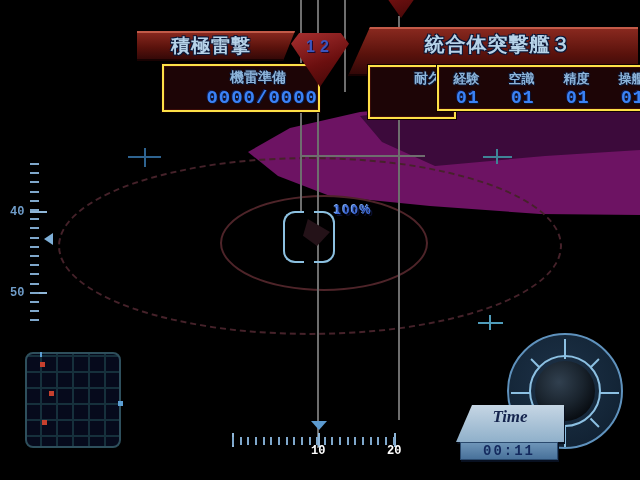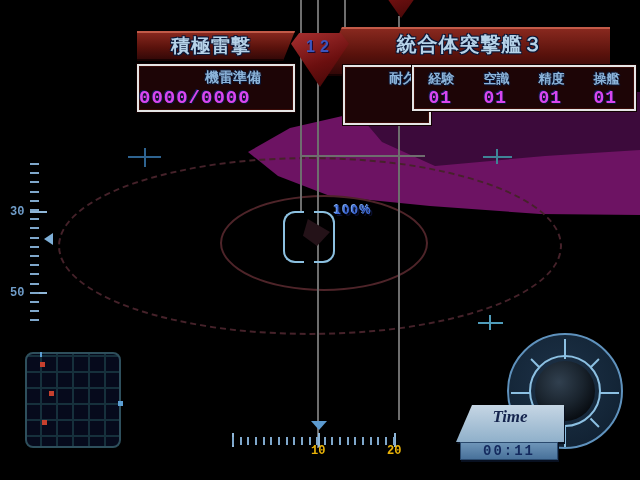--- a/index.html
+++ b/index.html
@@ -46,37 +46,37 @@
     clip-path:polygon(18% 0,100% 48%,52% 100%,0 62%);}
   #hit-chance{position:absolute;left:334px;top:203px;z-index:5;font-size:12px;font-weight:bold;
     letter-spacing:2px;color:#3f6cd8;text-shadow:2px 2px 0 #0a1030,-1px -1px 0 #7aa8f0;}
 
   
   .plate{position:absolute;z-index:6;box-sizing:border-box;}
   .title-plate{background:linear-gradient(#8c2a20,#5a120c 55%,#2e0707);
     box-shadow:inset 0 2px 0 #c25a48,inset 0 -2px 0 #180202,0 0 0 1px #140202;}
   #weapon-title{left:137px;top:31px;width:158px;height:30px;
     clip-path:polygon(0 0,100% 0,calc(100% - 12px) 100%,0 100%);}
-  #enemy-title{left:320px;top:27px;width:290px;height:49px;
+  #enemy-title{left:348px;top:27px;width:290px;height:49px;
     clip-path:polygon(0 100%,22px 0,100% 0,100% 100%);}
   .title-text{display:block;text-align:center;font-weight:bold;color:#b6d2e8;
     text-shadow:1px 1px 0 #0a1838,-1px -1px 0 #0a1838,1px -1px 0 #0a1838,-1px 1px 0 #0a1838;}
   #weapon-title .title-text{font-size:19px;line-height:30px;letter-spacing:1px;padding-right:10px;}
   #enemy-title .title-text{font-size:20px;line-height:35px;letter-spacing:1px;padding-left:10px;}
 
-  .sub-plate{background:#1d0506;border:2px solid #e5e5e5;box-shadow:inset 0 0 0 1px #3a0c08,0 0 0 1px #120101;}
+  .sub-plate{background:#1d0506;border:2px solid #fde047;box-shadow:inset 0 0 0 1px #3a0c08,0 0 0 1px #120101;margin-left:25px;}
   #weapon-sub{left:137px;top:64px;width:158px;height:48px;}
-  #hull-plate{left:343px;top:65px;width:88px;height:60px;}
+  #hull-plate{left:343px;top:65px;width:88px;height:54px;}
   #stats-plate{left:412px;top:65px;width:224px;height:46px;}
   .sub-label{display:block;font-size:14px;font-weight:bold;color:#8cb4da;
     text-shadow:1px 1px 0 #0a1838,-1px -1px 0 #0a1838;}
   #weapon-sub .sub-label{text-align:right;padding:3px 32px 0 0;}
   #hull-plate .sub-label{text-align:right;padding:3px 12px 0 0;}
-  .num-value{display:block;text-align:left;font-family:"Liberation Mono","DejaVu Sans Mono",monospace;
-    font-size:19px;font-weight:bold;color:#d946ef;letter-spacing:1px;
+  .num-value{display:block;text-align:right;font-family:"Liberation Mono","DejaVu Sans Mono",monospace;
+    font-size:19px;font-weight:bold;color:#3b82f6;letter-spacing:1px;
     text-shadow:1px 1px 0 #0a1432,-1px -1px 0 #101c50;}
   #stats-plate .cols{display:flex;justify-content:space-around;height:100%;}
   #stats-plate .col{text-align:center;padding-top:3px;}
   #stats-plate .col .sub-label{font-size:13px;padding:0;}
   #stats-plate .col .num-value{font-size:18px;}
 
   
   .gem{position:absolute;z-index:7;background:linear-gradient(160deg,#a83030,#6b0f0f 55%,#3c0606);
     clip-path:polygon(0 20%,14% 0,86% 0,100% 20%,50% 100%);filter:drop-shadow(0 0 1px #1a0202);}
   #gem-count{left:291px;top:33px;width:58px;height:54px;}
@@ -90,21 +90,21 @@
   #depth-scale .major{position:absolute;left:30px;width:17px;height:2px;background:#8fb6d8;}
   #depth-scale .lbl{position:absolute;left:10px;width:20px;font-size:12px;font-weight:bold;
     color:#6f9cc8;font-family:"Liberation Mono","DejaVu Sans Mono",monospace;}
   #depth-arrow{position:absolute;left:44px;top:233px;width:0;height:0;z-index:5;
     border-top:6px solid transparent;border-bottom:6px solid transparent;border-right:9px solid #7fb0d8;}
 
   
   #range-scale{position:absolute;left:230px;top:420px;width:180px;height:40px;z-index:5;}
   #range-scale .minor{position:absolute;top:17px;width:2px;height:8px;background:#7fa8cc;}
   #range-scale .tall{position:absolute;top:13px;width:2px;height:14px;background:#8fb6d8;}
-  #range-scale .lbl{position:absolute;top:24px;font-size:12px;font-weight:bold;color:#eab308;
+  #range-scale .lbl{position:absolute;top:24px;font-size:12px;font-weight:bold;color:#ffffff;
     font-family:"Liberation Mono","DejaVu Sans Mono",monospace;}
   #range-arrow{position:absolute;left:81px;top:1px;width:0;height:0;
     border-left:8px solid transparent;border-right:8px solid transparent;border-top:9px solid #5c9ad0;}
 
   
   #minimap{position:absolute;left:25px;top:352px;width:96px;height:96px;z-index:5;box-sizing:border-box;
     border:2px solid #2e4f5c;border-radius:8px;background-color:#060a1c;
     background-image:linear-gradient(#16303c 2px,transparent 2px),linear-gradient(90deg,#16303c 2px,transparent 2px);
     background-size:16px 16px;background-position:-3px 1px;}
   #minimap .dot{position:absolute;width:5px;height:5px;}
@@ -204,21 +204,21 @@
       <div class="col">
         <span class="sub-label">操艦</span>
         <span class="num-value">01</span>
       </div>
     </div>
   </div>
 
   <div id="depth-scale">
     <div class="major" style="top:51px"></div>
     <div class="major" style="top:132px"></div>
-    <span class="lbl" style="top:45px">30</span>
+    <span class="lbl" style="top:45px">40</span>
     <span class="lbl" style="top:126px">50</span>
   <div class="minor" style="top: 3px;"></div>
       <div class="minor" style="top: 12.2px;"></div>
       <div class="minor" style="top: 21.4px;"></div>
       <div class="minor" style="top: 30.6px;"></div>
       <div class="minor" style="top: 39.8px;"></div>
       <div class="minor" style="top: 49px;"></div>
       <div class="minor" style="top: 58.2px;"></div>
       <div class="minor" style="top: 67.4px;"></div>
       <div class="minor" style="top: 76.6px;"></div>

